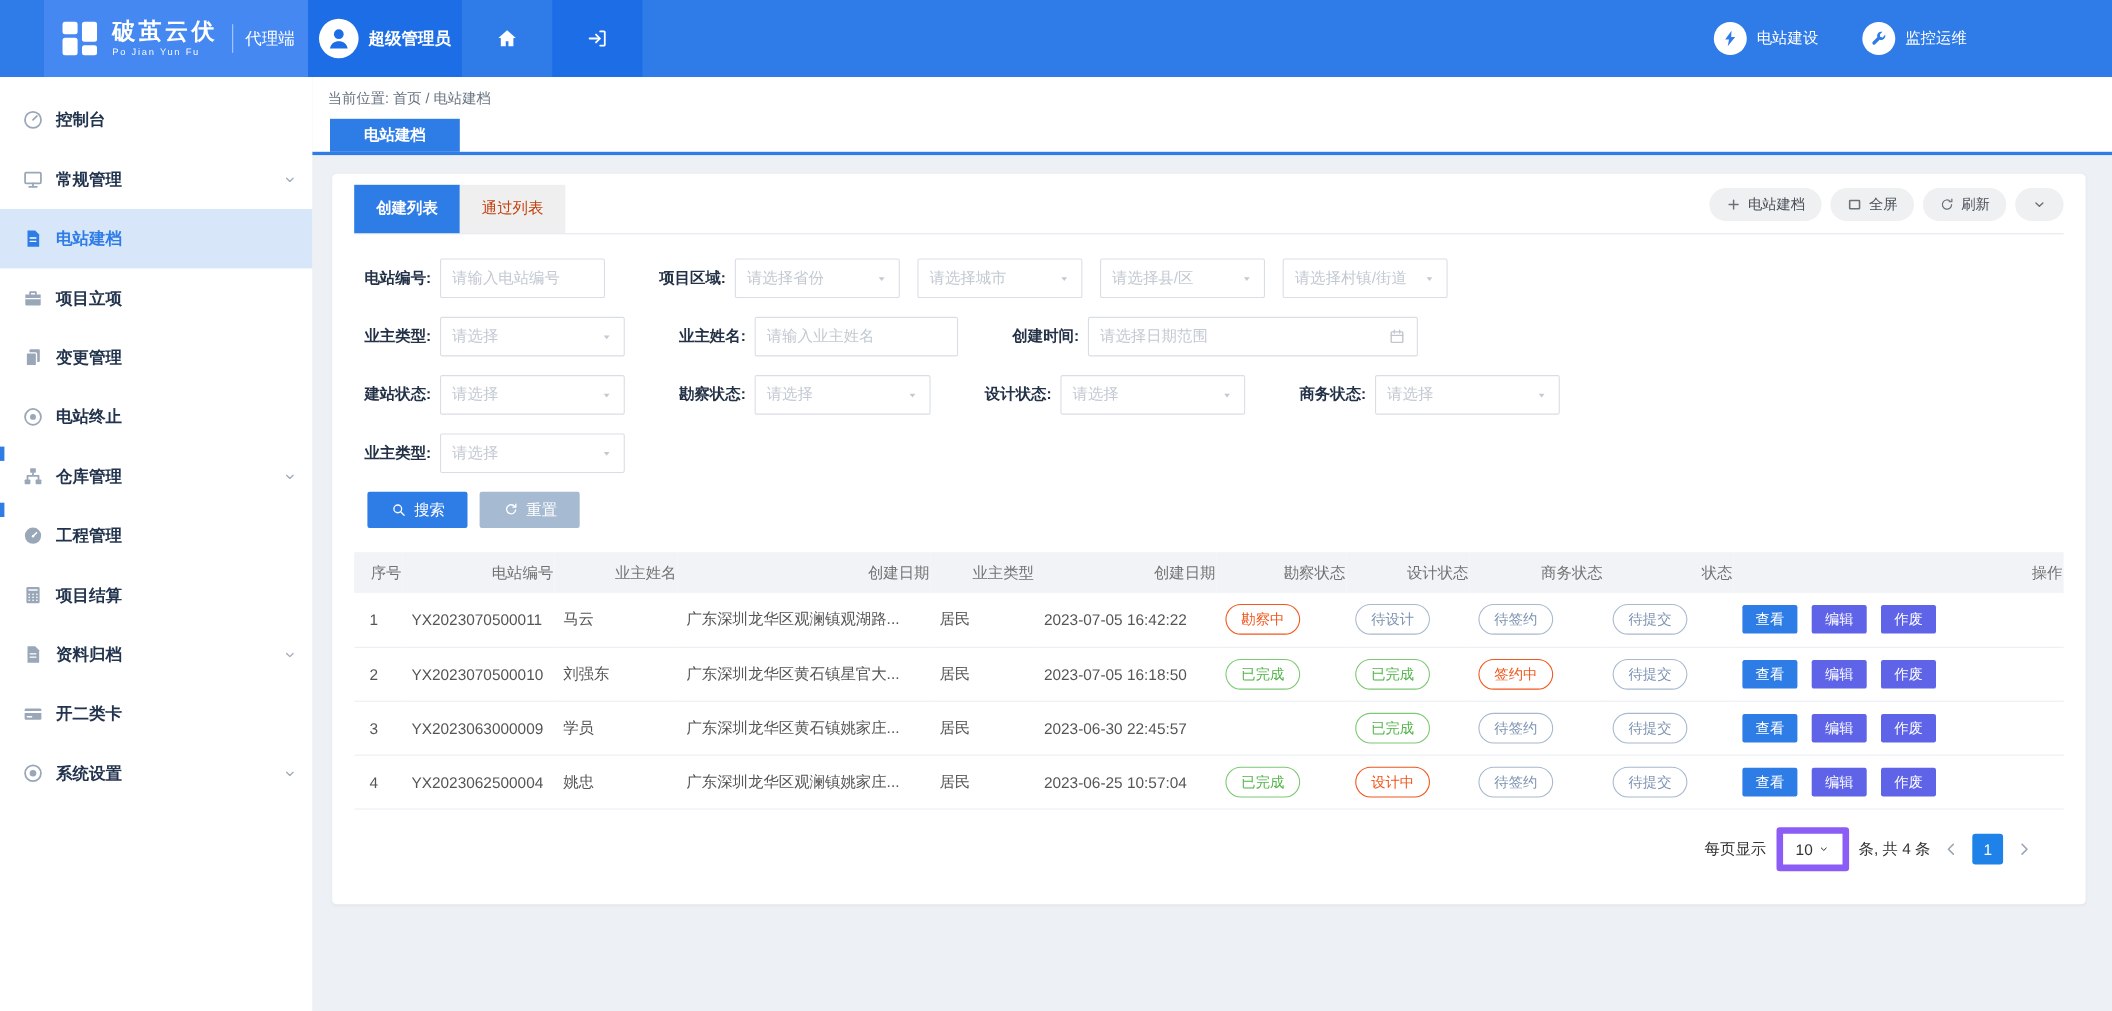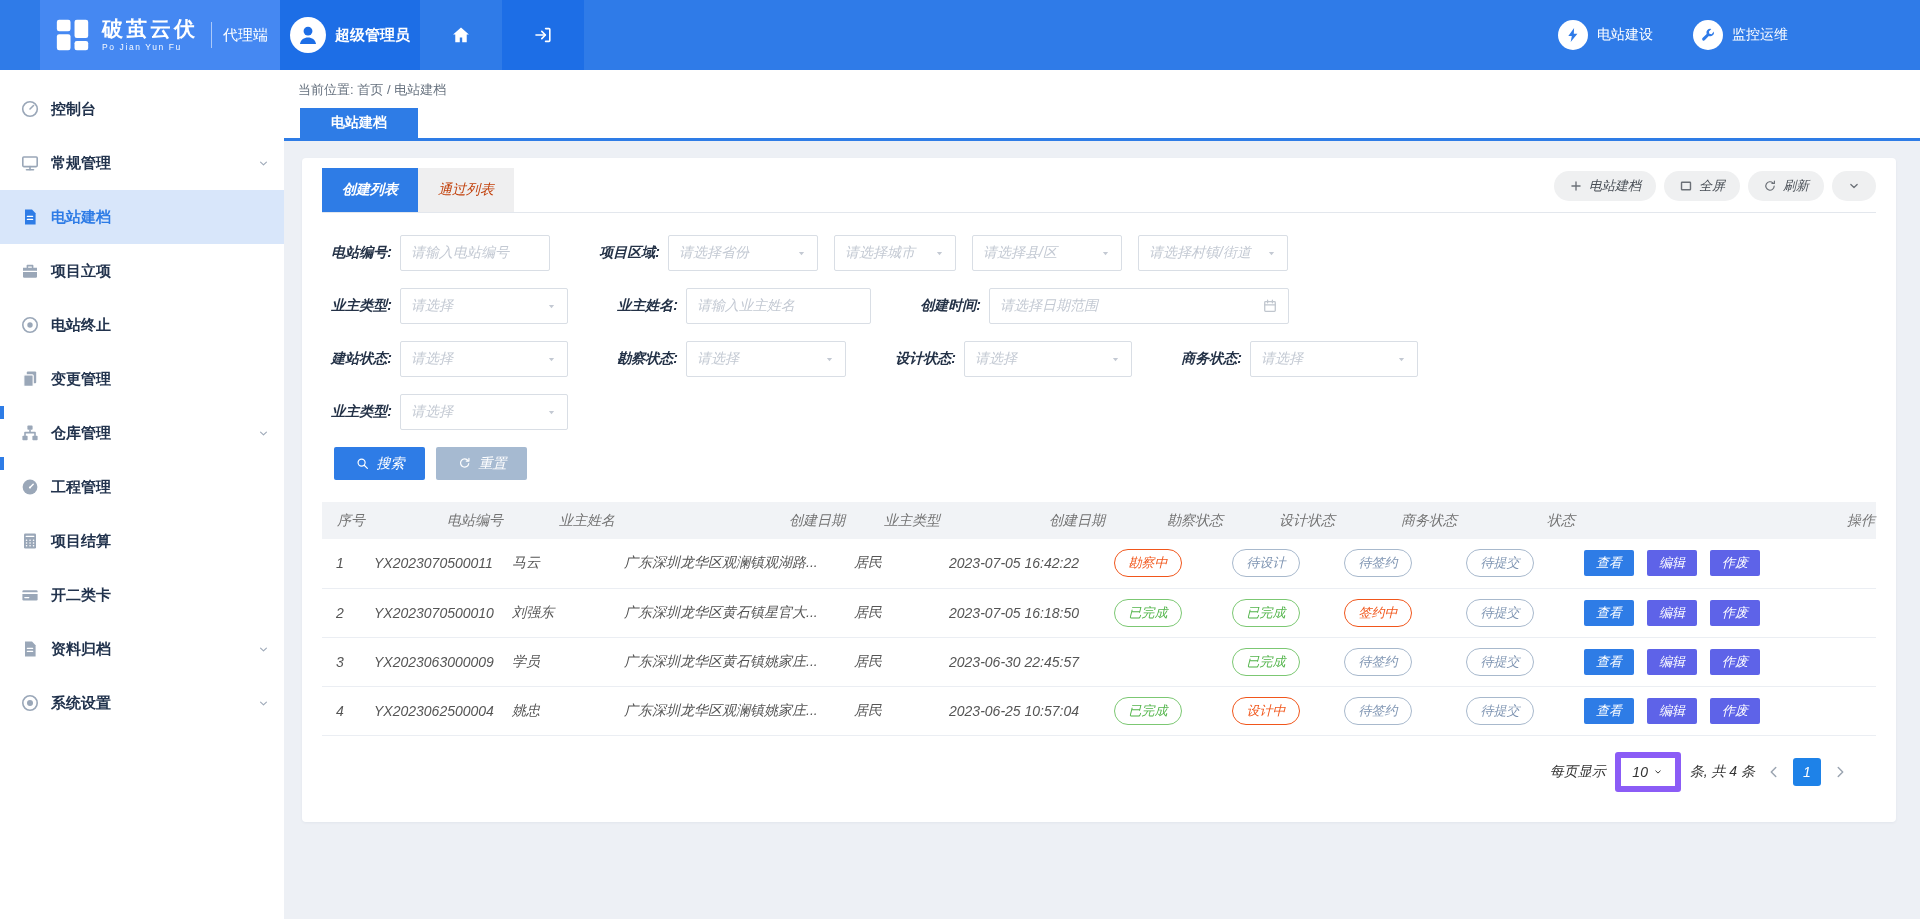--- a/index.html
+++ b/index.html
@@ -39,21 +39,21 @@
   .side-tick{position:absolute;left:0;width:4px;height:13px;background:#2E7CE6;}
   .tick-1{top:336px;} .tick-2{top:387px;}
 
   
   .content{position:absolute;left:284px;top:70px;right:0;bottom:0;background:#EDF0F5;}
   .topstrip{background:#fff;border-bottom:3px solid #2E7CE6;padding-top:11px;}
   .breadcrumb{margin-left:14px;font-size:13px;color:#67727f;}
   .breadcrumb a{color:#67727f;text-decoration:none;cursor:pointer;}
   .page-tab{display:inline-flex;align-items:center;justify-content:center;margin:9px 0 0 16px;height:30px;min-width:118px;background:#2E7CE6;color:#fff;font-size:14px;font-weight:bold;cursor:pointer;}
   .main{padding:17px 24px 0 18px;}
-  .card{background:#fff;border-radius:4px;height:664px;padding:5px 20px 0;box-sizing:border-box;box-shadow:0 1px 3px rgba(20,40,80,.05);font-style:italic;}
+  .card{background:#fff;border-radius:4px;height:664px;padding:5px 20px 0;box-sizing:border-box;box-shadow:0 1px 3px rgba(20,40,80,.05);}
 
   
   .tabrow{display:flex;align-items:flex-end;border-bottom:1px solid #E3E7ED;height:49px;position:relative;}
   .ctab{height:44px;width:96px;display:flex;align-items:center;justify-content:center;font-size:14px;cursor:pointer;}
   .ctab.active{background:#2E7CE6;color:#fff;font-weight:bold;}
   .ctab.inactive{background:#EFEFF0;color:#c2410c;}
   .toolbar{position:absolute;right:0;top:8px;display:flex;gap:8px;align-items:center;}
   .pill-btn{height:30px;border-radius:15px;background:#EFF0F1;color:#474d55;display:flex;align-items:center;gap:6px;padding:0 15px;font-size:13px;cursor:pointer;white-space:nowrap;}
   .pill-btn .picon{width:14px;height:14px;color:#6b7077;}
 
@@ -206,34 +206,34 @@
               <path d="M3 6.8h14v8.7a1.2 1.2 0 0 1-1.2 1.2H4.2A1.2 1.2 0 0 1 3 15.5z" fill="currentColor" stroke="none"></path>
               <path d="M7.4 6.5V4.6h5.2v1.9"></path>
               <path d="M3.4 10.4h13.2" stroke="#fff" stroke-width="1.1"></path>
             </svg>
           </span>
           <span class="side-label">项目立项</span>
         </div>
         <div class="side-item">
           <span class="side-icon">
             <svg viewBox="0 0 20 20" fill="none" stroke="currentColor" stroke-width="1.6" stroke-linecap="round" stroke-linejoin="round">
+              <rect x="6.8" y="2.6" width="9.4" height="11.6" rx="1" fill="currentColor" stroke="none"></rect>
+              <rect x="3.8" y="5.8" width="9.4" height="11.6" rx="1" fill="currentColor" stroke="#fff" stroke-width="1.2"></rect>
+            </svg>
+          </span>
+          <span class="side-label">变更管理</span>
+        </div>
+        <div class="side-item">
+          <span class="side-icon">
+            <svg viewBox="0 0 20 20" fill="none" stroke="currentColor" stroke-width="1.6" stroke-linecap="round" stroke-linejoin="round">
               <circle cx="10" cy="10" r="7.2"></circle>
               <circle cx="10" cy="10" r="2.7" fill="currentColor" stroke="none"></circle>
             </svg>
           </span>
           <span class="side-label">电站终止</span>
-        </div>
-        <div class="side-item">
-          <span class="side-icon">
-            <svg viewBox="0 0 20 20" fill="none" stroke="currentColor" stroke-width="1.6" stroke-linecap="round" stroke-linejoin="round">
-              <rect x="6.8" y="2.6" width="9.4" height="11.6" rx="1" fill="currentColor" stroke="none"></rect>
-              <rect x="3.8" y="5.8" width="9.4" height="11.6" rx="1" fill="currentColor" stroke="#fff" stroke-width="1.2"></rect>
-            </svg>
-          </span>
-          <span class="side-label">变更管理</span>
         </div>
         <div class="side-item">
           <span class="side-icon">
             <svg viewBox="0 0 20 20" fill="none" stroke="currentColor" stroke-width="1.6" stroke-linecap="round" stroke-linejoin="round">
               <rect x="7.4" y="2.6" width="5.2" height="4.2" rx="0.8" fill="currentColor" stroke="none"></rect>
               <rect x="2.4" y="12.8" width="5.2" height="4.4" rx="0.8" fill="currentColor" stroke="none"></rect>
               <rect x="12.4" y="12.8" width="5.2" height="4.4" rx="0.8" fill="currentColor" stroke="none"></rect>
               <path d="M10 7v2.6M5 12.6V9.6h10v3"></path>
             </svg>
           </span>
@@ -260,40 +260,40 @@
               <rect x="4" y="2.6" width="12" height="14.8" rx="1.2" fill="currentColor" stroke="none"></rect>
               <path d="M6.3 5.4h7.4" stroke="#fff" stroke-width="1.4"></path>
               <path d="M6.5 9.3h.1M10 9.3h.1M13.5 9.3h.1M6.5 12h.1M10 12h.1M13.5 12h.1M6.5 14.7h.1M10 14.7h.1M13.5 14.7h.1" stroke="#fff" stroke-width="1.5"></path>
             </svg>
           </span>
           <span class="side-label">项目结算</span>
         </div>
         <div class="side-item">
           <span class="side-icon">
             <svg viewBox="0 0 20 20" fill="none" stroke="currentColor" stroke-width="1.6" stroke-linecap="round" stroke-linejoin="round">
+              <path d="M5 2.6h7l3.6 3.6v11.2H5z" fill="currentColor" stroke="none"></path>
+              <path d="M7.4 9.4h5.2M7.4 12.4h5.2" stroke="#fff" stroke-width="1.3"></path>
+            </svg>
+          </span>
+          <span class="side-label">资料归档</span>
+          <span class="side-chevron">
+            <svg viewBox="0 0 20 20" fill="none" stroke="currentColor" stroke-width="1.6" stroke-linecap="round" stroke-linejoin="round">
+              <path d="M5.5 7.8l4.5 4.4 4.5-4.4" stroke-width="1.8"></path>
+            </svg>
+          </span>
+        </div>
+        <div class="side-item">
+          <span class="side-icon">
+            <svg viewBox="0 0 20 20" fill="none" stroke="currentColor" stroke-width="1.6" stroke-linecap="round" stroke-linejoin="round">
               <rect x="2.4" y="5.2" width="15.2" height="10.2" rx="1.2" fill="currentColor" stroke="none"></rect>
               <path d="M2.4 8.2h15.2" stroke="#fff" stroke-width="1.8"></path>
               <path d="M4.8 12.6h4" stroke="#fff" stroke-width="1.2"></path>
             </svg>
           </span>
           <span class="side-label">开二类卡</span>
-        </div>
-        <div class="side-item">
-          <span class="side-icon">
-            <svg viewBox="0 0 20 20" fill="none" stroke="currentColor" stroke-width="1.6" stroke-linecap="round" stroke-linejoin="round">
-              <path d="M5 2.6h7l3.6 3.6v11.2H5z" fill="currentColor" stroke="none"></path>
-              <path d="M7.4 9.4h5.2M7.4 12.4h5.2" stroke="#fff" stroke-width="1.3"></path>
-            </svg>
-          </span>
-          <span class="side-label">资料归档</span>
-          <span class="side-chevron">
-            <svg viewBox="0 0 20 20" fill="none" stroke="currentColor" stroke-width="1.6" stroke-linecap="round" stroke-linejoin="round">
-              <path d="M5.5 7.8l4.5 4.4 4.5-4.4" stroke-width="1.8"></path>
-            </svg>
-          </span>
         </div>
         <div class="side-item">
           <span class="side-icon">
             <svg viewBox="0 0 20 20" fill="none" stroke="currentColor" stroke-width="1.6" stroke-linecap="round" stroke-linejoin="round">
               <circle cx="10" cy="10" r="7.2"></circle>
               <circle cx="10" cy="10" r="3" fill="currentColor" stroke="none"></circle>
             </svg>
           </span>
           <span class="side-label">系统设置</span>
           <span class="side-chevron">
@@ -374,21 +374,21 @@
                   <div class="fctrl" style="width:150px">
                     <span class="ph">请选择省份</span>
                     <span class="caret">
                       <svg viewBox="0 0 20 20">
                         <path d="M5.2 7.2h9.6L10 13.4z" fill="currentColor"></path>
                       </svg>
                     </span>
                   </div>
                 </div>
                 <div class="fgroup gap-narrow">
-                  <div class="fctrl" style="width:122px">
+                  <div class="fctrl" style="width:150px">
                     <span class="ph">请选择城市</span>
                     <span class="caret">
                       <svg viewBox="0 0 20 20">
                         <path d="M5.2 7.2h9.6L10 13.4z" fill="currentColor"></path>
                       </svg>
                     </span>
                   </div>
                 </div>
                 <div class="fgroup gap-narrow">
                   <div class="fctrl" style="width:150px">

